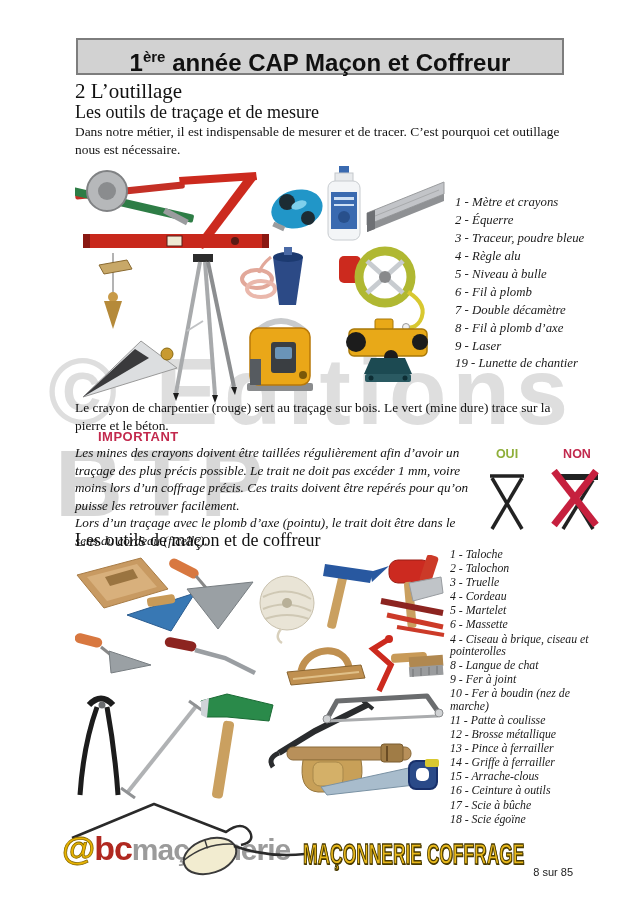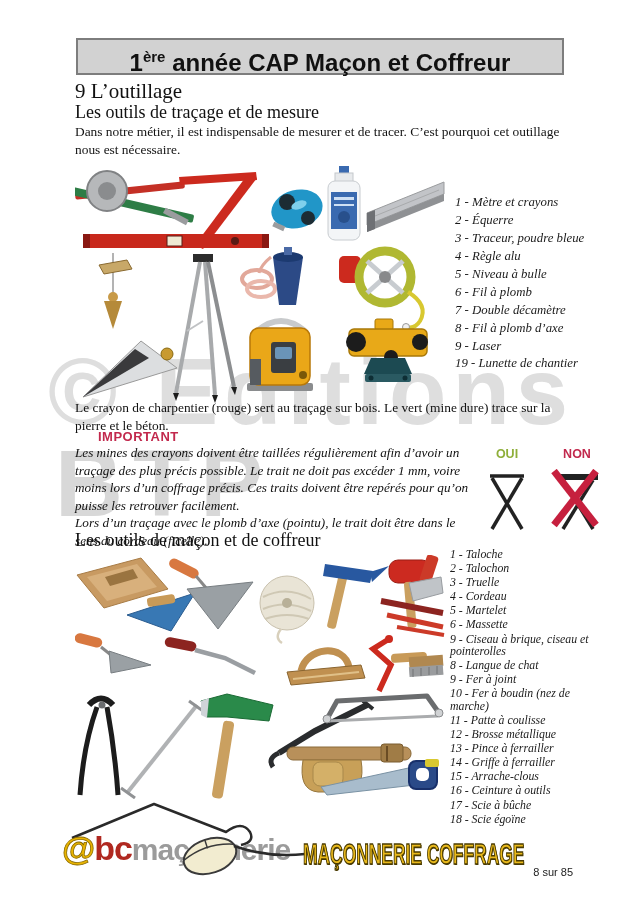--- a/index.html
+++ b/index.html
@@ -58,21 +58,21 @@
 
 <div class="page">
 
   <div class="watermark" id="wm1">© Editions</div>
   <div class="watermark" id="wm2">BTP</div>
 
   <div class="z title-box">
     <span>1</span><sup>ère</sup><span> année CAP Maçon et Coffreur</span>
   </div>
 
-  <div class="z chapter">9 L’outillage</div>
+  <div class="z chapter">2 L’outillage</div>
   <div class="z subhead" id="sub1">Les outils de traçage et de mesure</div>
   <div class="z body-p" id="intro">Dans notre métier, il est indispensable de mesurer et de tracer. C’est pourquoi cet outillage nous est nécessaire.</div>
 
   <svg class="z" style="left:75px; top:161px;" width="375" height="242" viewBox="0 0 375 242">
     <g>
       <rect x="0" y="26" width="110" height="7" rx="2" fill="#c43026" transform="rotate(-6 55 30)"></rect>
       <rect x="-4" y="40" width="124" height="8" rx="2" fill="#2e7d46" transform="rotate(13 58 44)"></rect>
       <circle cx="32" cy="30" r="20" fill="#b6b8ba" stroke="#808284" stroke-width="2"></circle>
       <circle cx="32" cy="30" r="9" fill="#8a8c8e"></circle>
       <rect x="88" y="52" width="26" height="6" fill="#9a9c9e" transform="rotate(28 100 55)"></rect>
@@ -320,21 +320,21 @@
     </g>
   </svg>
 
   <div class="z tool-list" id="list2">
     <div class="li">1 - Taloche</div>
     <div class="li">2 - Talochon</div>
     <div class="li">3 - Truelle</div>
     <div class="li">4 - Cordeau</div>
     <div class="li">5 - Martelet</div>
     <div class="li">6 - Massette</div>
-    <div class="li">9 - Ciseau à brique, ciseau et pointerolles</div>
+    <div class="li">4 - Ciseau à brique, ciseau et pointerolles</div>
     <div class="li">8 - Langue de chat</div>
     <div class="li">9 - Fer à joint</div>
     <div class="li">10 - Fer à boudin (nez de marche)</div>
     <div class="li">11 - Patte à coulisse</div>
     <div class="li">12 - Brosse métallique</div>
     <div class="li">13 - Pince à ferrailler</div>
     <div class="li">14 - Griffe à ferrailler</div>
     <div class="li">15 - Arrache-clous</div>
     <div class="li">16 - Ceinture à outils</div>
     <div class="li">17 - Scie à bûche</div>

